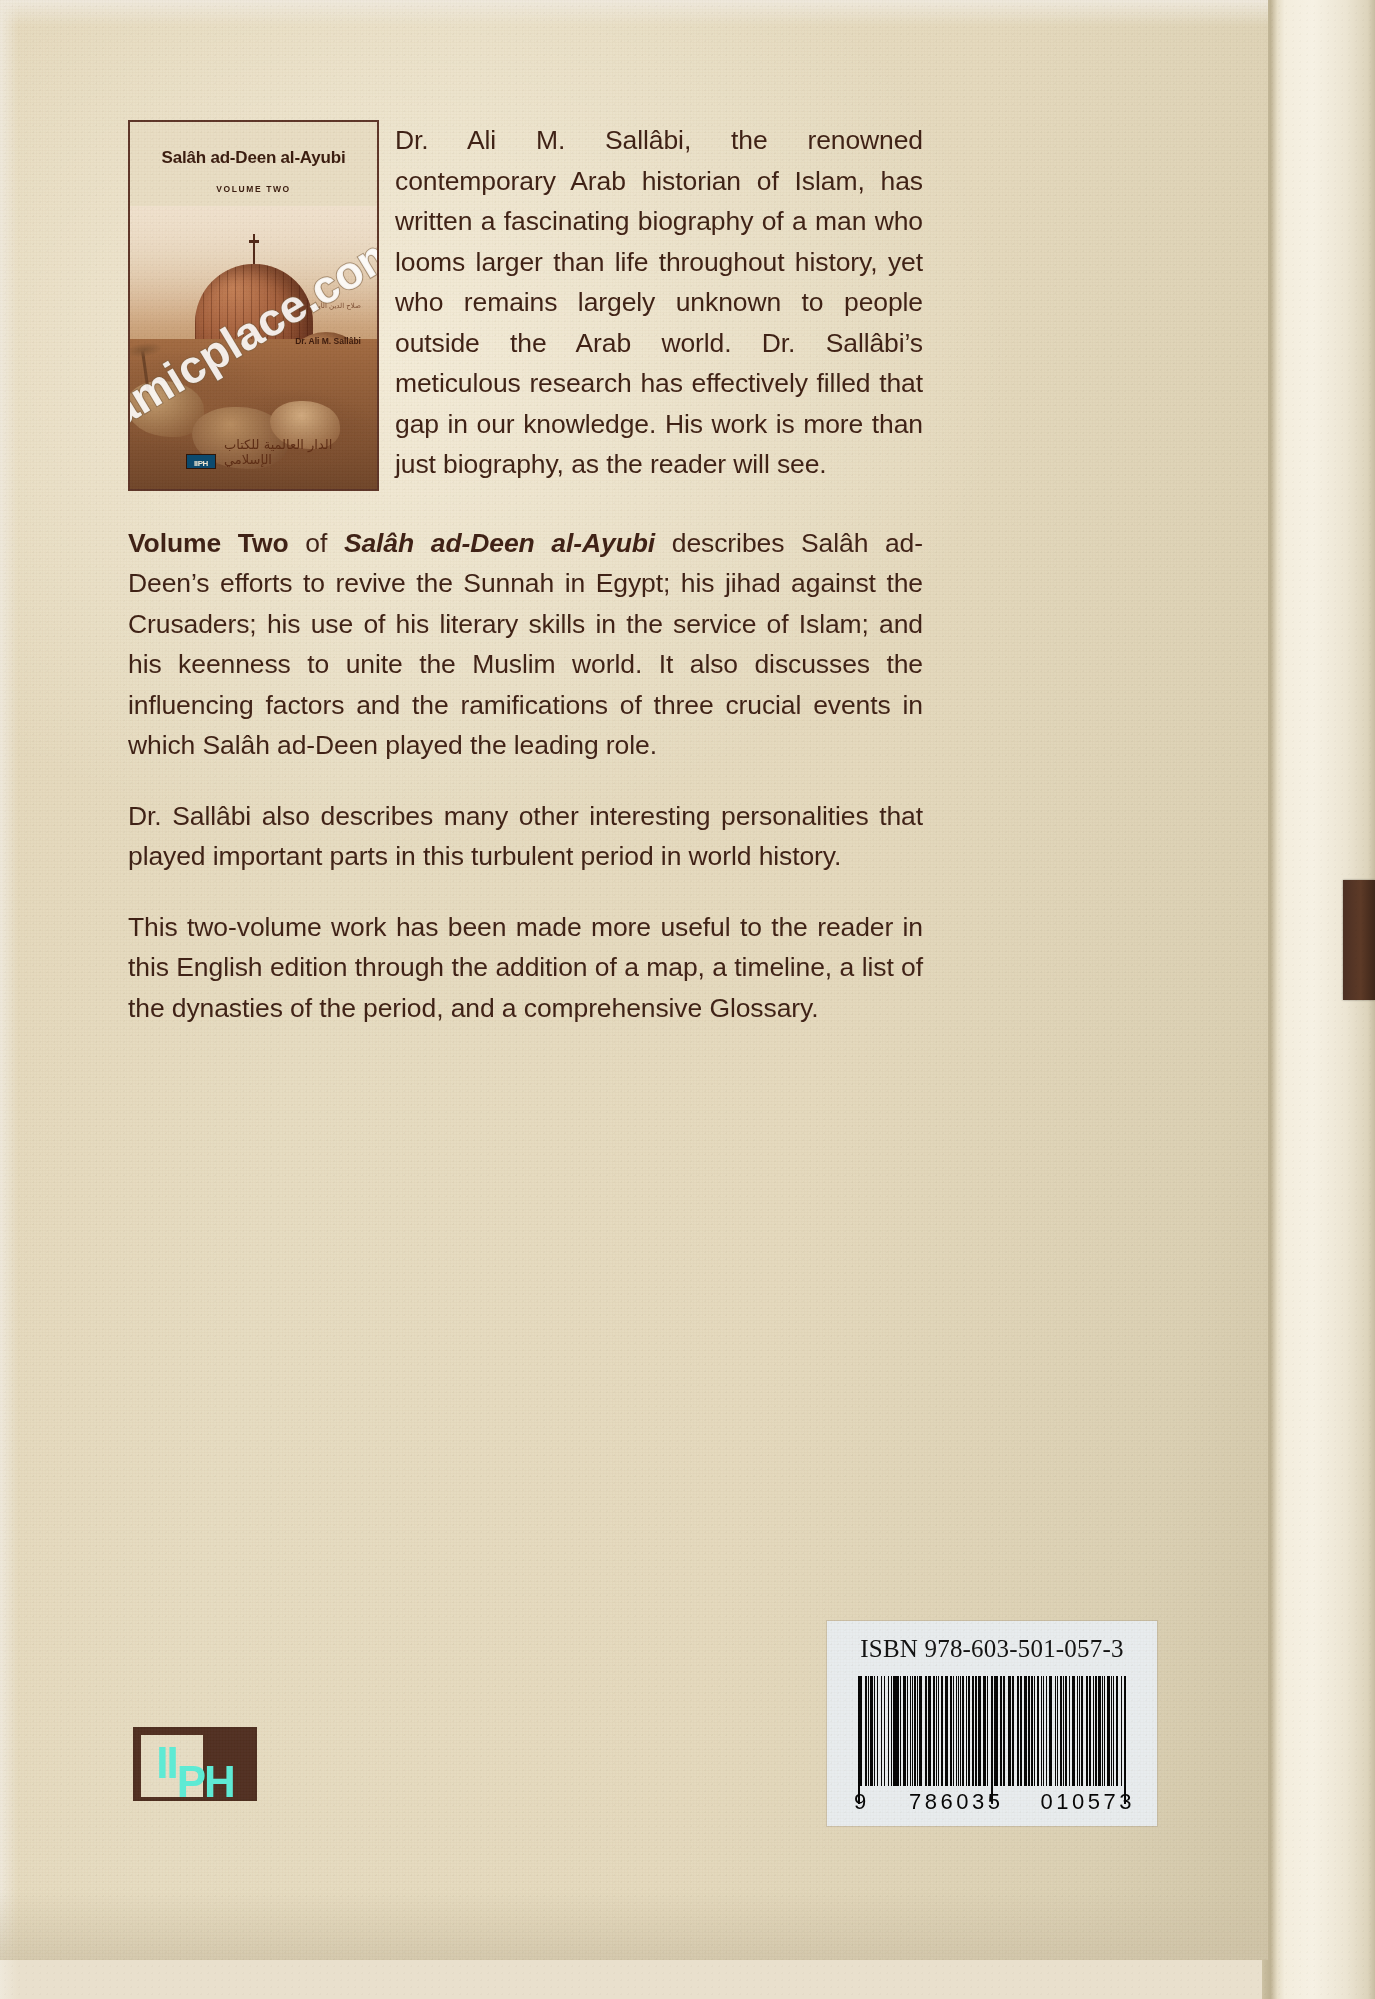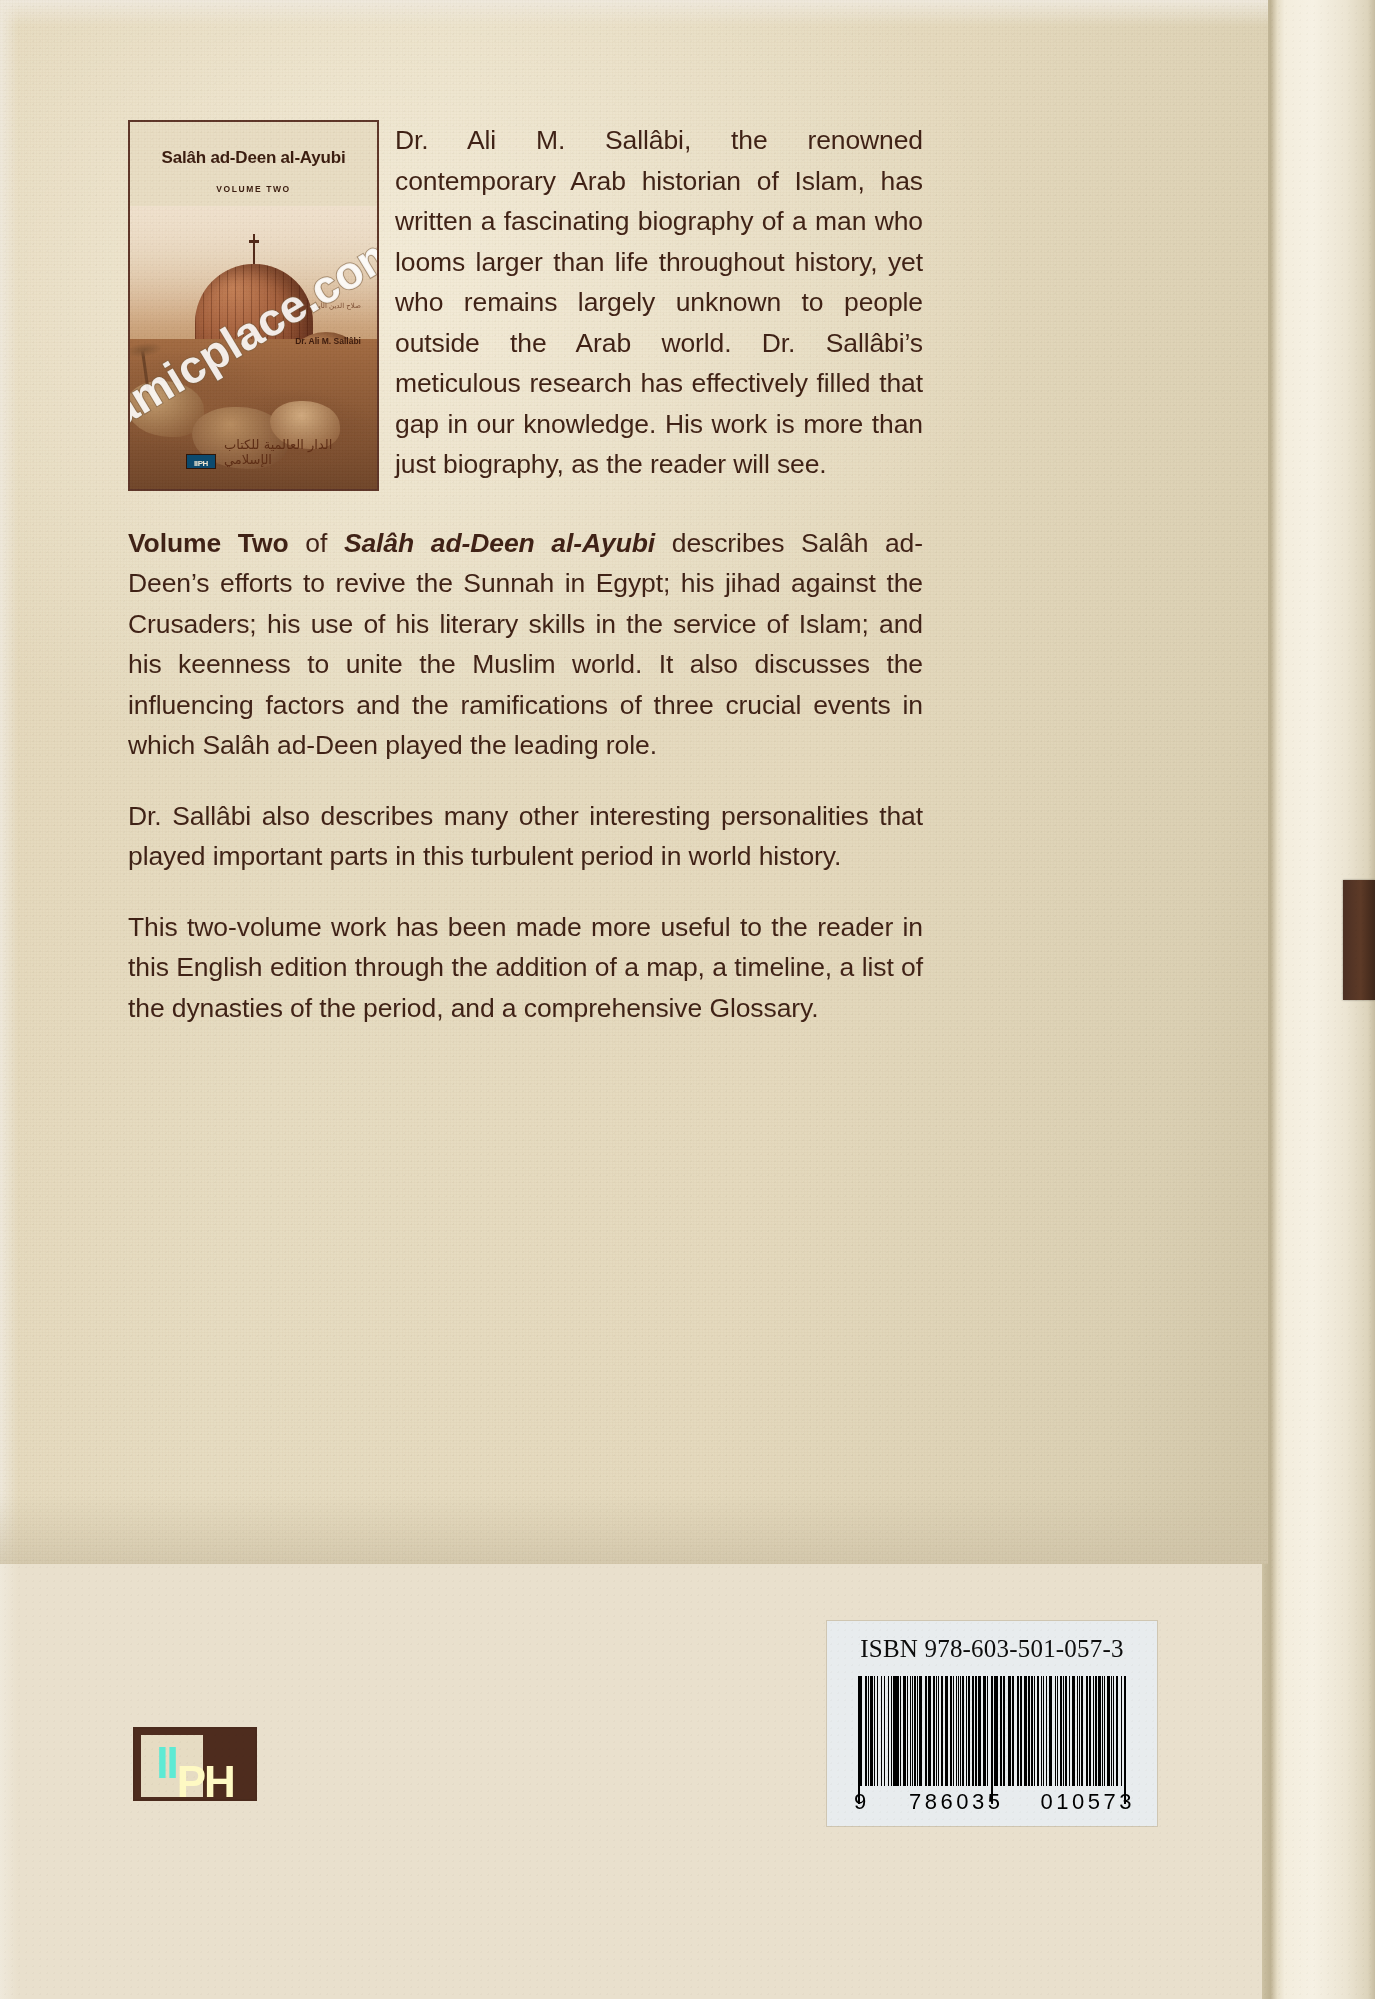--- a/index.html
+++ b/index.html
@@ -14,21 +14,21 @@
     position: relative;
     width: 1375px; height: 1999px;
     background: #e9e0cd;
     overflow: hidden;
   }
 
   
   .cover-face {
     position: absolute;
     left: 0; top: 0;
-    width: 1268px; height: 1564px;
+    width: 1268px; height: 1960px;
     background:
       radial-gradient(ellipse 900px 700px at 30% 18%, rgba(255,250,235,.55), rgba(255,250,235,0) 70%),
       linear-gradient(100deg, #e3d6b9 0%, #e6dbc0 30%, #e4d8bc 62%, #dacfb2 88%, #cfc4a6 100%);
   }
   .cover-face::after {
     content:"";
     position:absolute; inset:0;
     background:
       repeating-linear-gradient(0deg, rgba(120,95,60,.025) 0 1px, rgba(255,255,255,.02) 1px 3px),
       repeating-linear-gradient(90deg, rgba(120,95,60,.02) 0 1px, rgba(255,255,255,.015) 1px 3px);
@@ -237,21 +237,21 @@
     position:absolute; left:0; top:0; right:0; bottom:0;
     display:flex; align-items:center; justify-content:center;
     font-size: 44px; font-weight:800; letter-spacing:-2px;
     line-height:1;
     padding-bottom:2px;
   }
   .iiph-text .ii {
     color:#5eead4;
     position:relative; z-index:3;
   }
-  .iiph-text .h { color:#fef9c3; position:relative; z-index:3;margin-top:38px; }
+  .iiph-text .h { color:#5eead4; position:relative; z-index:3;margin-top:38px; }
 
   
   .barcode-box {
     position:absolute;
     left: 827px; top: 1621px;
     width: 330px; height: 205px;
     background: #e8ecee;
     box-shadow: 0 0 0 1px rgba(160,150,130,.35);
   }
   .isbn-text {

